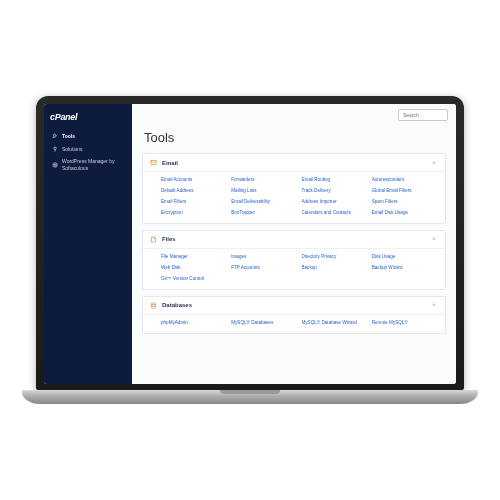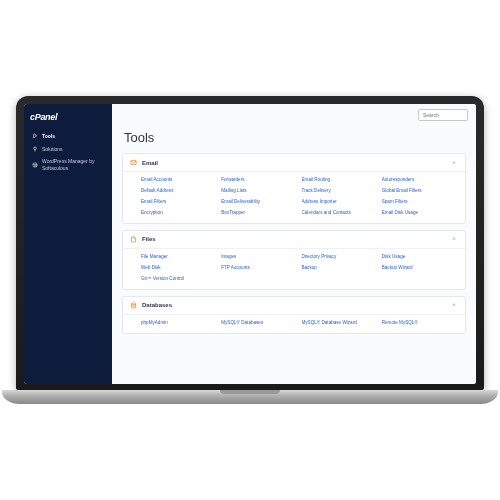--- a/index.html
+++ b/index.html
@@ -3,21 +3,21 @@
 <meta charset="utf-8">
 <style>
   * { margin: 0; padding: 0; box-sizing: border-box; }
   body {
     width: 500px; height: 500px;
     font-family: -apple-system, BlinkMacSystemFont, "Segoe UI", Arial, sans-serif;
     background: #fff;
     display: flex; align-items: center; justify-content: center;
   }
   .laptop {
-    width: 468px;
+    width: 428px;
     position: relative;
     border-radius: 29px;
   }
   .screen-bezel {
     background: linear-gradient(#2a2a2a, #1a1a1a);
     border-radius: 12px 12px 2px 2px;
     padding: 8px 8px 6px 8px;
     box-shadow: 0 2px 8px rgba(0,0,0,0.3);
   }
   .screen {

